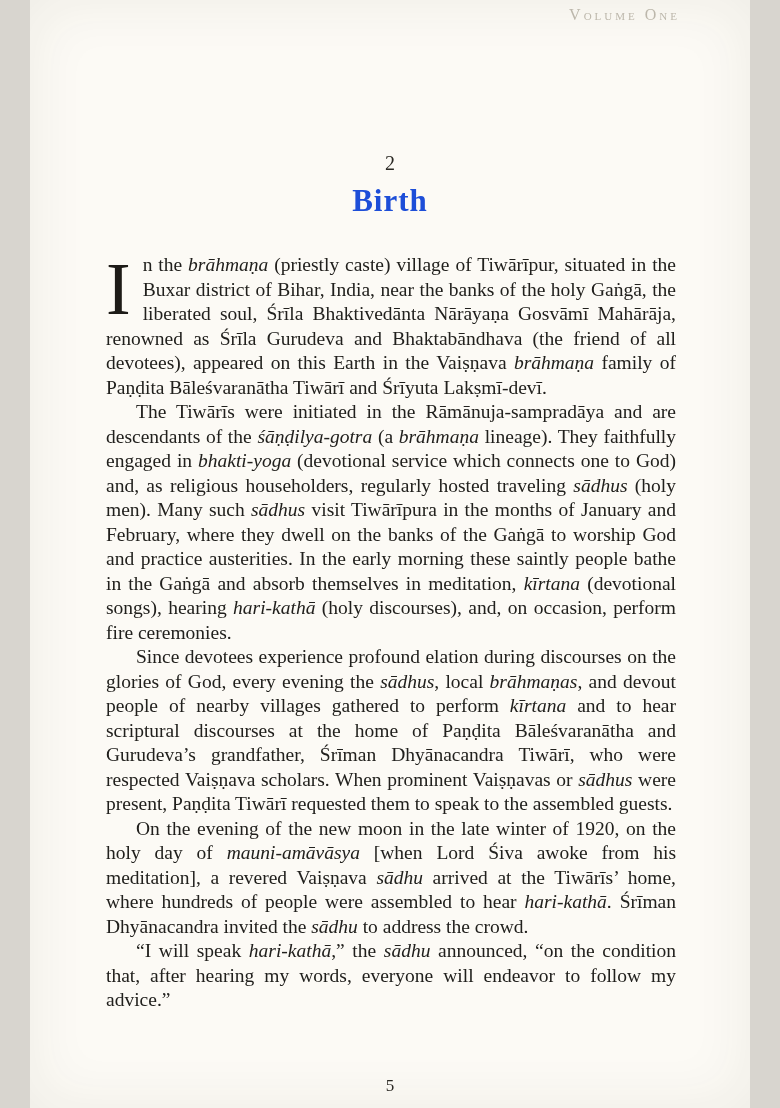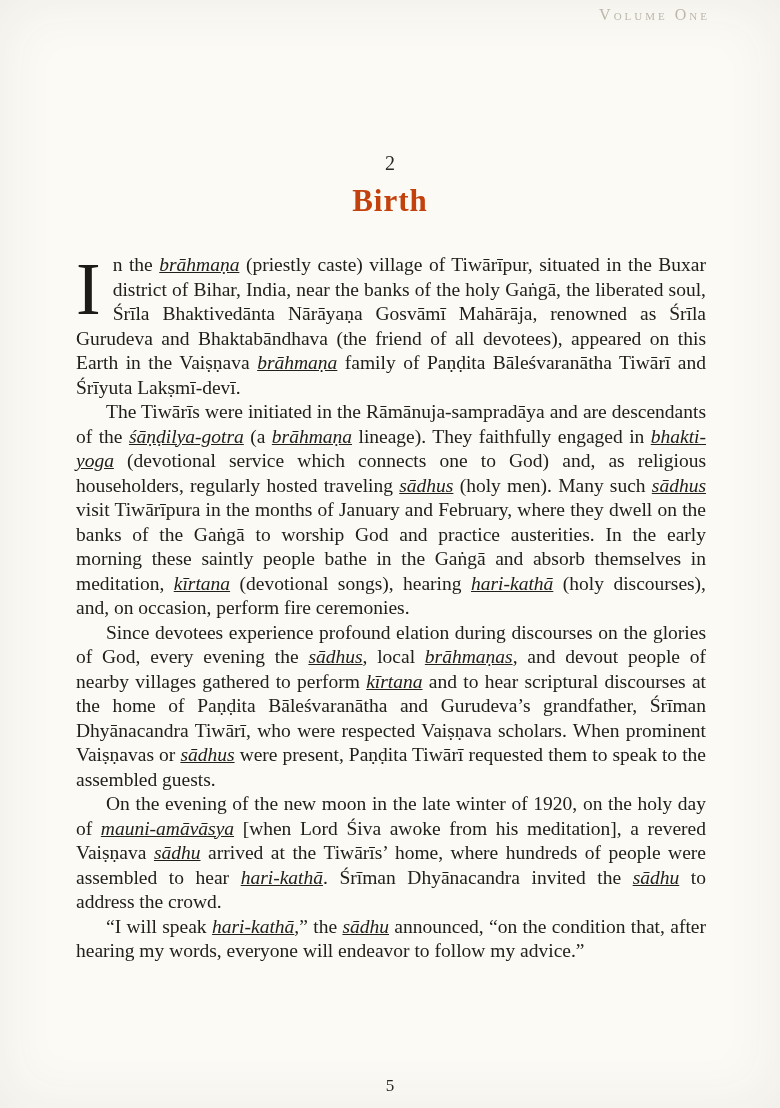--- a/index.html
+++ b/index.html
@@ -1,18 +1,18 @@
 <!DOCTYPE html>
 <html><head>
 <meta charset="utf-8">
 <style>
   * { margin: 0; padding: 0; box-sizing: border-box; }
   html, body { background: #d8d5cf; }
   .page {
-    width: 780px;
+    width: 720px;
     height: 1108px;
     margin: 0 auto;
     position: relative;
     background: #fcfaf5;
     color: #21201d;
     font-family: "Liberation Serif", "DejaVu Serif", serif;
     overflow: hidden;
     box-shadow: inset 0 0 60px rgba(60,50,30,0.07);
   }
   .running-header {
@@ -24,38 +24,38 @@
     font-size: 16px;
     color: #bcb7ab;
   }
   .chapter-head { padding-top: 152px; text-align: center; }
   .chapter-number { font-size: 20px; color: #2a2823; }
   .chapter-title {
     margin-top: 8px;
     font-size: 31px;
     font-weight: bold;
     letter-spacing: 1px;
-    color: #c2410c;
+    color: #1d4ed8;
   }
   .body-text {
     padding: 34px 74px 0 76px;
     text-align: justify;
     font-size: 19.5px;
     line-height: 24.5px;
   }
   .para { text-indent: 30px; }
   .para.first { text-indent: 0; }
   .drop-cap {
     float: left;
     font-size: 74px;
     line-height: 62px;
     padding: 5px 12px 0 0;
     color: #1d1b17;
   }
-  .para em { font-style: italic; text-decoration: underline; }
+  .para em { font-style: italic; }
   .page-number {
     position: absolute;
     bottom: 12px;
     left: 0;
     right: 0;
     text-align: center;
     font-size: 17px;
     color: #2a2823;
   }
 </style>

